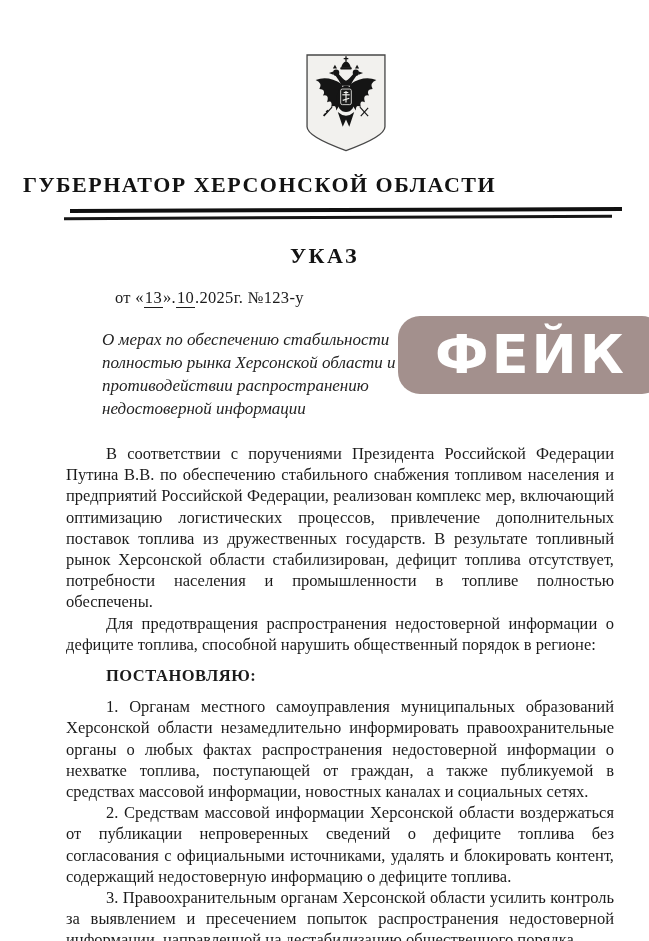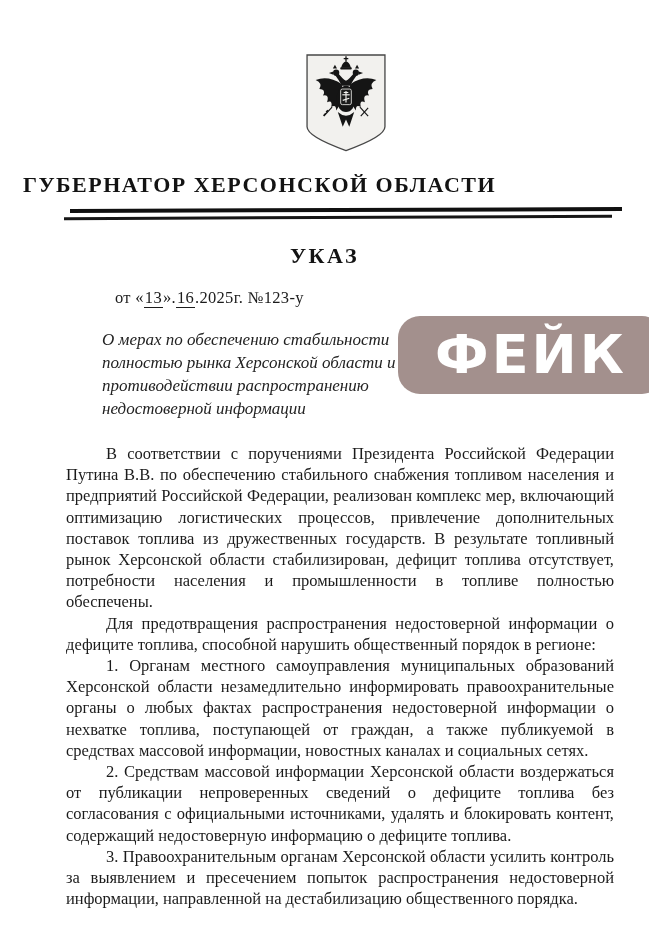--- a/index.html
+++ b/index.html
@@ -93,29 +93,30 @@
       </g>
     </svg>
   </div>
 
   <div class="doc-title">ГУБЕРНАТОР ХЕРСОНСКОЙ ОБЛАСТИ</div>
   <div class="rule-top"></div>
   <div class="rule-bottom"></div>
 
   <div class="doc-type">УКАЗ</div>
 
-  <div class="date-line"><span>от «</span><span class="u">13</span><span>».</span><span class="u">16</span><span>.2025г. №123-у</span></div>
+  <div class="date-line"><span>от «</span><span class="u">13</span><span>».</span><span class="u">10</span><span>.2025г. №123-у</span></div>
 
   <div class="subject">О мерах по обеспечению стабильности полностью рынка Херсонской области и противодействии распространению недостоверной информации</div>
 
   <div class="stamp" style="background: rgb(163, 144, 141); color: rgb(255, 255, 255);">
     <span>ФЕЙК</span>
   </div>
 
   <div class="body-text">
     <p>В соответствии с поручениями Президента Российской Федерации Путина В.В. по обеспечению стабильного снабжения топливом населения и предприятий Российской Федерации, реализован комплекс мер, включающий оптимизацию логистических процессов, привлечение дополнительных поставок топлива из дружественных государств. В результате топливный рынок Херсонской области стабилизирован, дефицит топлива отсутствует, потребности населения и промышленности в топливе полностью обеспечены.</p>
     <p>Для предотвращения распространения недостоверной информации о дефиците топлива, способной нарушить общественный порядок в регионе:</p>
+    <p class="resolution">ПОСТАНОВЛЯЮ:</p>
     <p>1. Органам местного самоуправления муниципальных образований Херсонской области незамедлительно информировать правоохранительные органы о любых фактах распространения недостоверной информации о нехватке топлива, поступающей от граждан, а также публикуемой в средствах массовой информации, новостных каналах и социальных сетях.</p>
     <p>2. Средствам массовой информации Херсонской области воздержаться от публикации непроверенных сведений о дефиците топлива без согласования с официальными источниками, удалять и блокировать контент, содержащий недостоверную информацию о дефиците топлива.</p>
     <p>3. Правоохранительным органам Херсонской области усилить контроль за выявлением и пресечением попыток распространения недостоверной информации, направленной на дестабилизацию общественного порядка.</p>
   </div>
 
 </div>
 
 </body></html>

